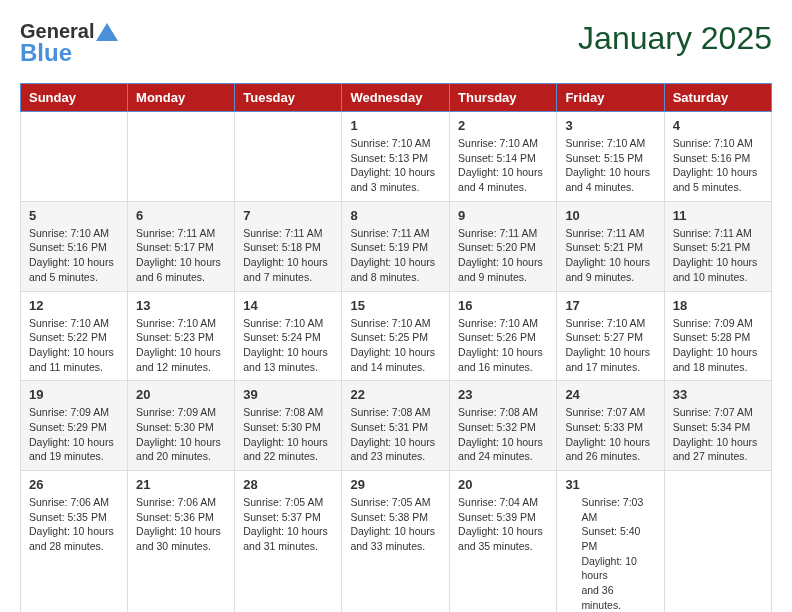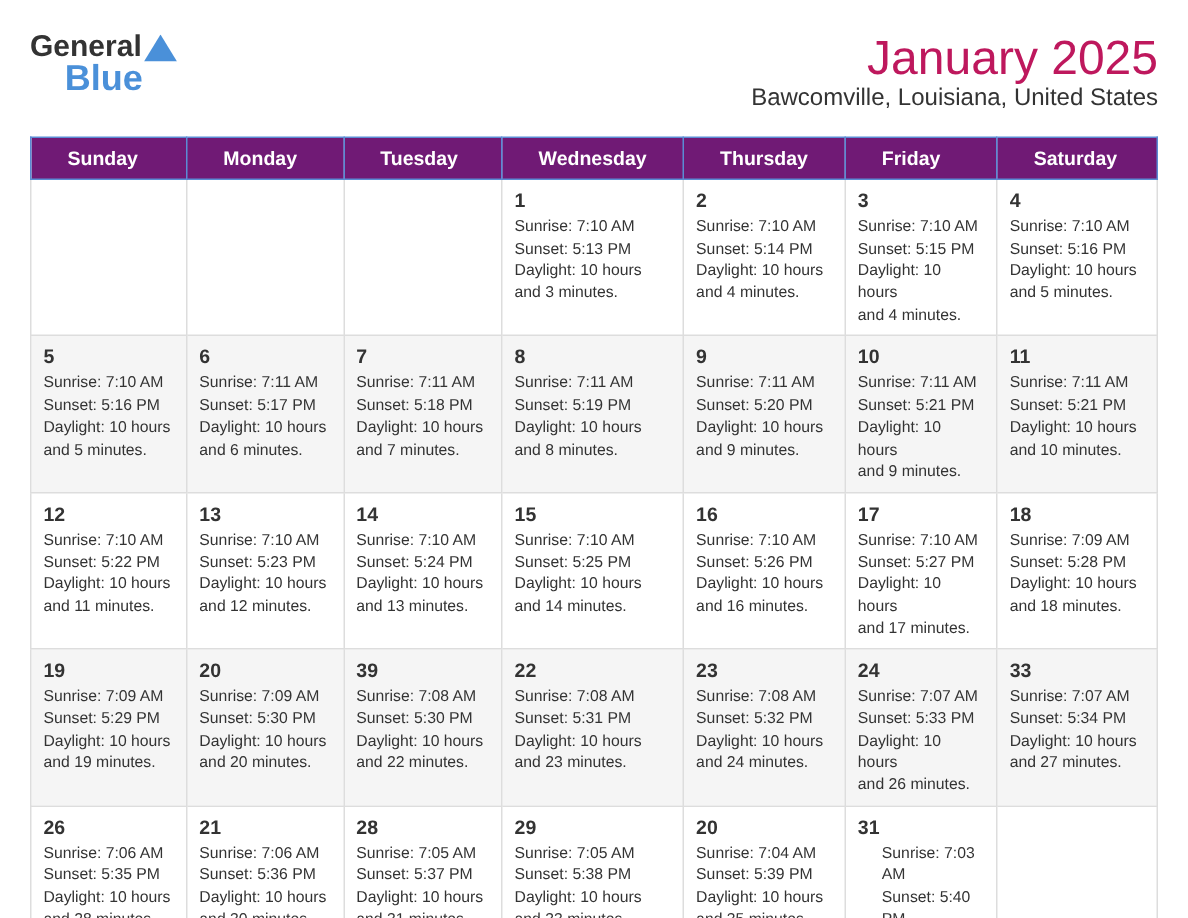--- a/index.html
+++ b/index.html
@@ -12,48 +12,49 @@
     }
     .header {
       display: flex;
       justify-content: space-between;
       align-items: flex-start;
       margin-bottom: 16px;
     }
     .logo {
       display: flex;
       flex-direction: column;
-      align-items: center;
+      align-items: flex-start;
     }
     .logo-top-line {
       display: flex;
       align-items: center;
     }
     .title-block {
       text-align: right;
     }
     .month-title {
       font-size: 32px;
       font-weight: normal;
-      color: #be185d;
+      color: #14532d;
+      text-align: center;
     }
     .location-title {
       font-size: 16px;
       color: #333;
     }
     .calendar {
       width: 100%;
       border-collapse: collapse;
       border: 1px solid #ccc;
     }
     .calendar th {
-      background-color: #701a75;
+      background-color: #b91c1c;
       color: #fff;
       text-align: left;
-      padding: 6px 24px;
+      padding: 6px 8px;
       font-size: 13px;
       font-weight: bold;
       border: 1px solid #5a8bd4;
     }
     .calendar td {
       vertical-align: top;
       padding: 6px 8px;
       border: 1px solid #ddd;
       width: 108px;
       min-height: 90px;
@@ -85,21 +86,20 @@
     <div class="logo-top-line">
       <span style="font-size:20px;font-weight:bold;color:#333;">General</span>
       <svg width="22" height="18" viewBox="0 0 22 18" style="margin-left:2px;">
         <polygon points="11,0 22,18 0,18" fill="#4a90d9"></polygon>
       </svg>
     </div>
     <span style="font-size:24px;font-weight:bold;color:#4a90d9;margin-top:-4px;">Blue</span>
   </div>
   <div class="title-block">
     <div class="month-title">January 2025</div>
-    <div class="location-title">Bawcomville, Louisiana, United States</div>
   </div>
 </div>
 
 <table class="calendar">
   <thead>
     <tr>
     <th>Sunday</th>
         <th>Monday</th>
         <th>Tuesday</th>
         <th>Wednesday</th>

